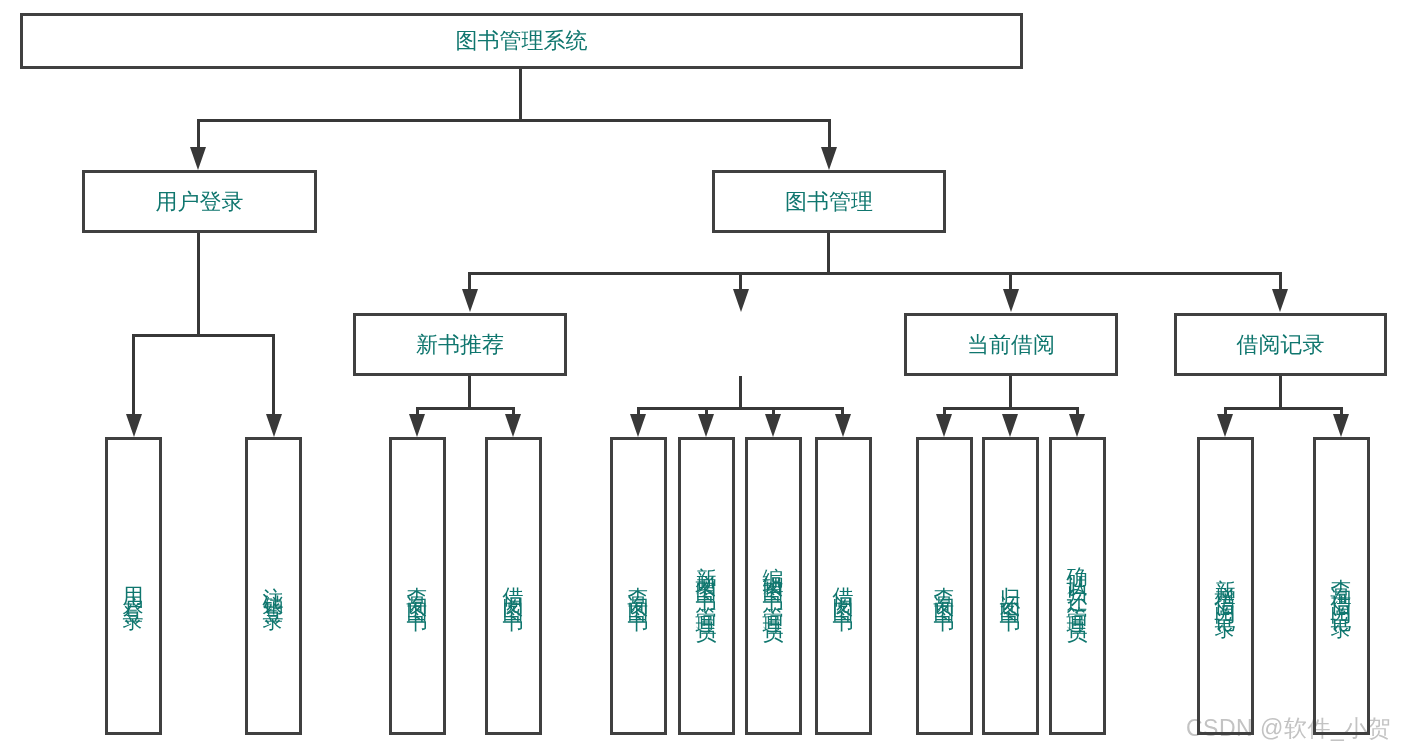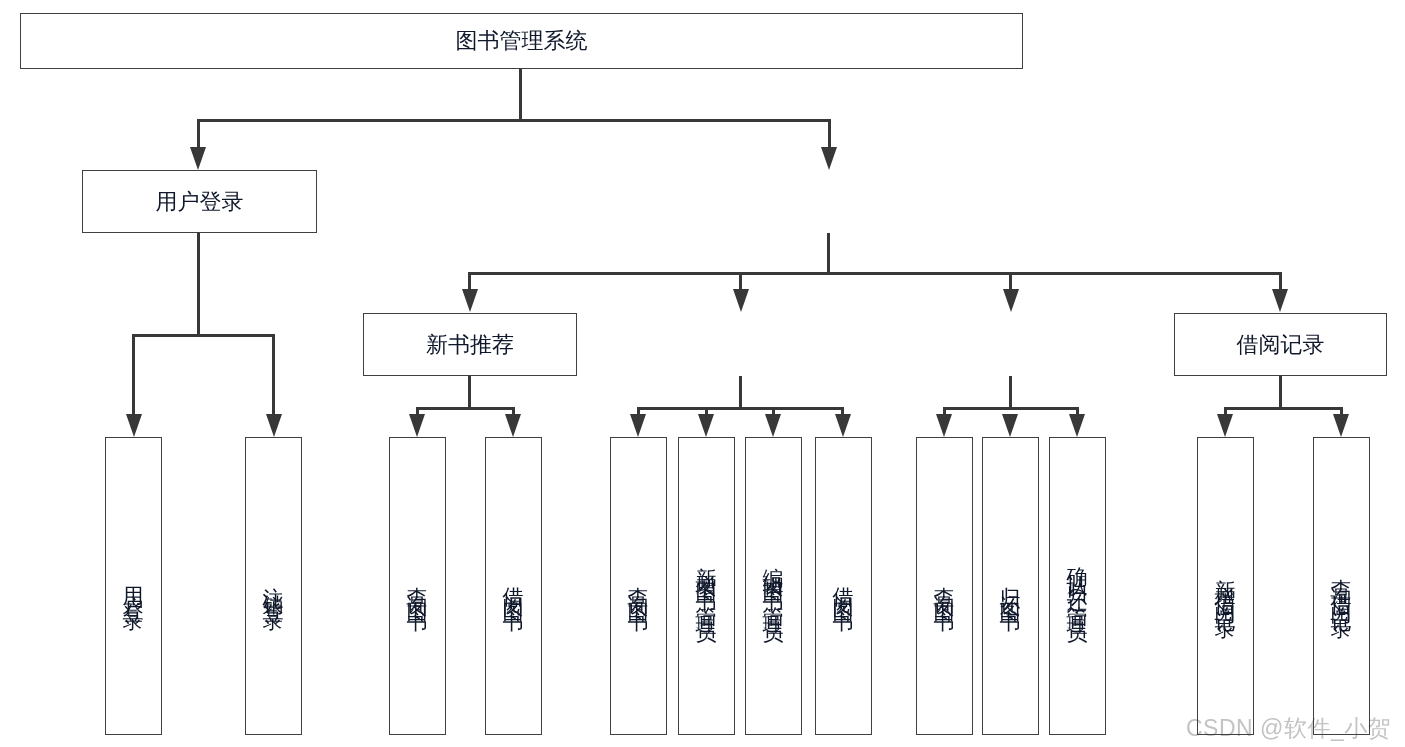--- a/index.html
+++ b/index.html
@@ -2,23 +2,23 @@
 <html><head>
 <meta charset="utf-8">
 <style>
   html,body { margin:0; padding:0; background:#ffffff; }
   #canvas {
     position:relative; width:1405px; height:747px; background:#ffffff;
     font-family:"Liberation Sans", sans-serif; overflow:hidden;
   }
   .box {
     position:absolute; box-sizing:border-box;
-    border:1px solid #404040; background:#ffffff;
+    border:3px solid #404040; background:#ffffff;
     display:flex; align-items:center; justify-content:center;
-    color:#0f172a; font-size:22px; white-space:nowrap;
+    color:#0f766e; font-size:22px; white-space:nowrap;
   }
   .vtext {
     writing-mode:vertical-rl; text-orientation:mixed;
     letter-spacing:8px; line-height:1; font-size:21px; white-space:nowrap;
   }
   .v { position:absolute; width:3px; background:#383838; }
   .h { position:absolute; height:3px; background:#383838; }
   .a {
     position:absolute; width:0; height:0;
     border-left:8px solid transparent; border-right:8px solid transparent;
@@ -37,40 +37,42 @@
   <div class="box" style="left:20px; top:13px; width:1003px; height:56px;">图书管理系统</div>
 
   <div class="v" style="left:519px; top:69px; height:50px;"></div>
   <div class="h" style="left:197px; top:119px; width:634px;"></div>
   <div class="v" style="left:197px; top:119px; height:30px;"></div>
   <div class="v" style="left:828px; top:119px; height:30px;"></div>
   <div class="a" style="left:190px; top:147px;"></div>
   <div class="a" style="left:821px; top:147px;"></div>
 
   <div class="box" style="left:82px; top:170px; width:235px; height:63px;">用户登录</div>
+  <div class="box" style="left:712px; top:170px; width:234px; height:63px;">图书管理</div>
 
   <div class="v" style="left:197px; top:233px; height:103px;"></div>
   <div class="h" style="left:132px; top:334px; width:143px;"></div>
   <div class="v" style="left:132px; top:334px; height:82px;"></div>
   <div class="v" style="left:272px; top:334px; height:82px;"></div>
   <div class="a" style="left:126px; top:414px;"></div>
   <div class="a" style="left:266px; top:414px;"></div>
 
   <div class="v" style="left:827px; top:233px; height:41px;"></div>
   <div class="h" style="left:468px; top:272px; width:814px;"></div>
   <div class="v" style="left:468px; top:272px; height:20px;"></div>
   <div class="v" style="left:739px; top:272px; height:20px;"></div>
   <div class="v" style="left:1009px; top:272px; height:20px;"></div>
   <div class="v" style="left:1279px; top:272px; height:20px;"></div>
   <div class="a" style="left:462px; top:289px;"></div>
   <div class="a" style="left:733px; top:289px;"></div>
   <div class="a" style="left:1003px; top:289px;"></div>
   <div class="a" style="left:1272px; top:289px;"></div>
 
-  <div class="box" style="left:363px; top:313px; width:214px; height:63px;">新书推荐</div>
+  <div class="box" style="left:353px; top:313px; width:214px; height:63px;">新书推荐</div>
+  <div class="box" style="left:904px; top:313px; width:214px; height:63px;">当前借阅</div>
   <div class="box" style="left:1174px; top:313px; width:213px; height:63px;">借阅记录</div>
 
   <div class="v" style="left:468px; top:376px; height:33px;"></div>
   <div class="h" style="left:416px; top:407px; width:99px;"></div>
   <div class="v" style="left:416px; top:407px; height:10px;"></div>
   <div class="v" style="left:512px; top:407px; height:10px;"></div>
   <div class="a" style="left:409px; top:414px;"></div>
   <div class="a" style="left:505px; top:414px;"></div>
 
   <div class="v" style="left:739px; top:376px; height:33px;"></div>

